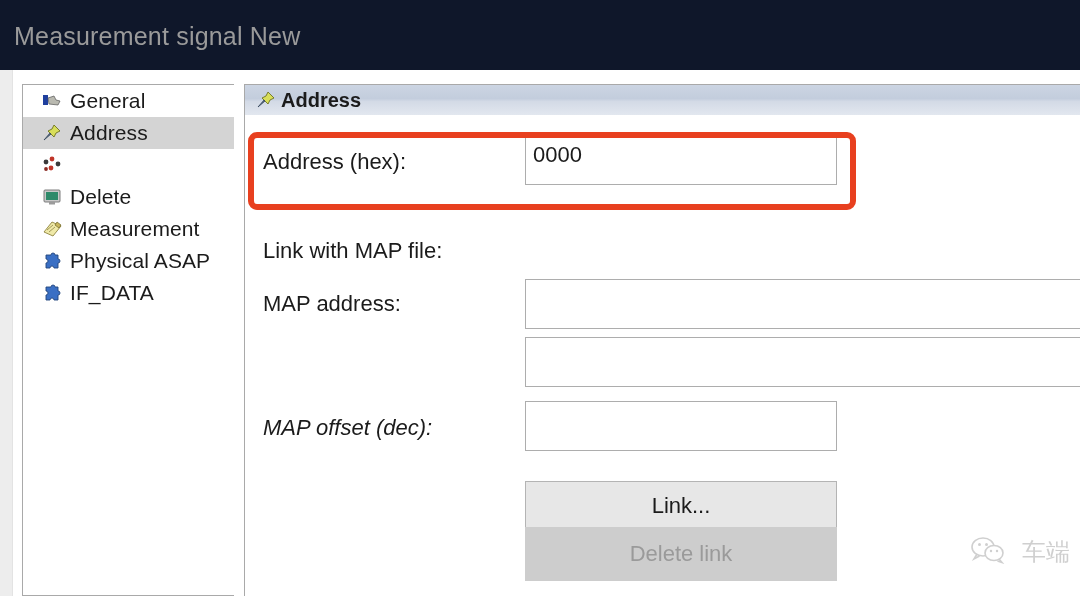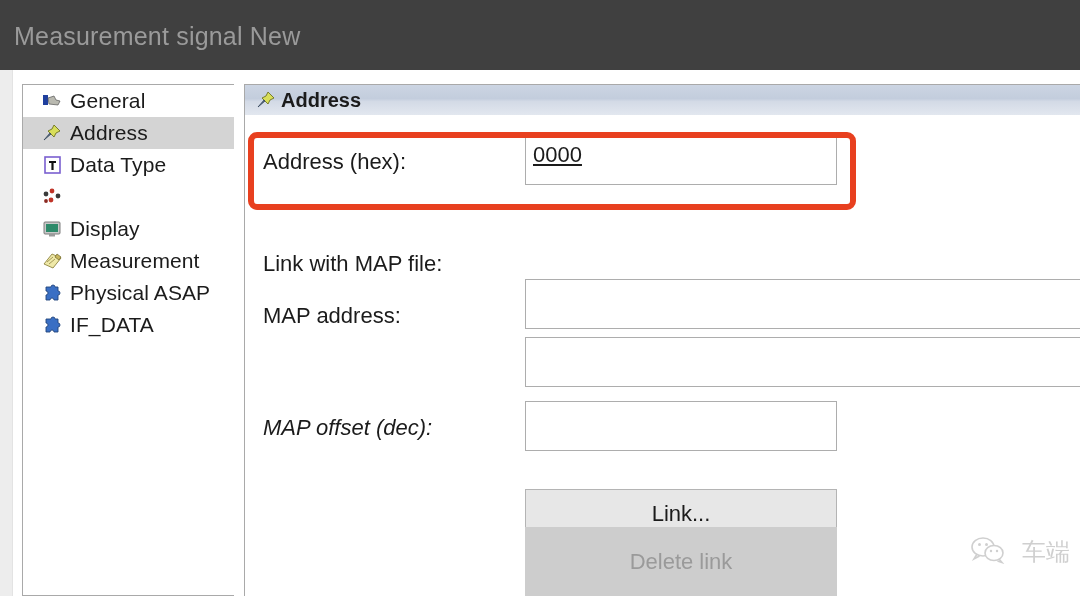--- a/index.html
+++ b/index.html
@@ -3,21 +3,21 @@
 <meta charset="utf-8">
 <style>
   html,body{margin:0;padding:0;}
   body{
     width:1080px;height:596px;
     background:#ffffff;
     font-family:"Liberation Sans","DejaVu Sans",sans-serif;
     overflow:hidden;
     position:relative;
   }
-  .screen{position:absolute;inset:0;background:#404040;}
+  .screen{position:absolute;inset:0;background:#0f172a;}
 
   
   .title{
     position:absolute;left:14px;top:22px;
     font-size:25px;color:#9a9a9a;letter-spacing:.2px;
     white-space:nowrap;
   }
 
   
   .winbody{
@@ -87,21 +87,20 @@
   .fld{
     position:absolute;
     background:#ffffff;
     border:1px solid #adadad;
     box-sizing:border-box;
     font-size:22px;color:#1b1b1b;
     padding:3px 7px 0 7px;
     line-height:1.25;
     overflow:hidden;
     white-space:nowrap;
-    text-decoration:underline;
   }
   .btn{
     position:absolute;
     box-sizing:border-box;
     display:flex;align-items:center;justify-content:center;
     font-size:22px;
     cursor:default;
     user-select:none;
   }
   .btn.enabled{background:#e7e7e7;border:1px solid #b4b4b4;color:#1b1b1b;}
@@ -154,29 +153,20 @@
       <div class="side-item selected">
         <span class="side-ico">
           <svg class="ic" viewBox="0 0 22 20">
             <path d="M13 2 L19 8 L15 10 L13 14 L7 8 L11 6 Z" fill="#d8de5a" stroke="#6d7320" stroke-width="0.9"></path>
             <path d="M9 10 L3 17 L10 11 Z" fill="#5b6f86" stroke="#33455a" stroke-width="0.8"></path>
           </svg>
         </span>
         <span class="side-label">Address</span>
       </div>
 
-      <div class="side-item">
-        <span class="side-ico">
-          <svg class="ic" viewBox="0 0 22 20">
-            <rect x="4" y="2" width="15" height="16" fill="#ffffff" stroke="#7a5fd0" stroke-width="1.6"></rect>
-            <path d="M8 6 h7 v2 h-2.4 v7 h-2.2 v-7 H8 Z" fill="#111"></path>
-          </svg>
-        </span>
-        <span class="side-label">Data Type</span>
-      </div>
 
       <div class="side-item">
         <span class="side-ico">
           <svg class="ic" viewBox="0 0 22 20">
             <circle cx="5" cy="7" r="2.4" fill="#3a3a3a"></circle>
             <circle cx="11" cy="4" r="2.4" fill="#c03428"></circle>
             <circle cx="17" cy="9" r="2.4" fill="#3a3a3a"></circle>
             <circle cx="10" cy="13" r="2.4" fill="#c03428"></circle>
             <circle cx="5" cy="14" r="1.9" fill="#8a2a22"></circle>
           </svg>
@@ -184,21 +174,21 @@
       </div>
 
       <div class="side-item">
         <span class="side-ico">
           <svg class="ic" viewBox="0 0 22 20">
             <rect x="3" y="3" width="16" height="12" rx="1" fill="#c9c9c9" stroke="#6f6f6f" stroke-width="0.9"></rect>
             <rect x="5" y="5" width="12" height="8" fill="#2e8a6a"></rect>
             <rect x="8" y="15" width="6" height="2.5" fill="#9b9b9b"></rect>
           </svg>
         </span>
-        <span class="side-label">Display</span>
+        <span class="side-label">Delete</span>
       </div>
 
       <div class="side-item">
         <span class="side-ico">
           <svg class="ic" viewBox="0 0 22 20">
             <path d="M3 13 L11 3 L20 7 L12 17 Z" fill="#efe9a8" stroke="#8e8540" stroke-width="0.9"></path>
             <path d="M6 11 L12 6 M8 13 L14 8" stroke="#9b9050" stroke-width="0.9"></path>
             <path d="M16 3 L20 6 L18 9 L14 6 Z" fill="#c9b75e" stroke="#6d6428" stroke-width="0.7"></path>
           </svg>
         </span>
@@ -235,31 +225,31 @@
           </svg>
         </span>
         <span class="hdr-txt">Address</span>
       </div>
 
       <div class="form">
 
         <div class="flabel" style="top:34px;">Address (hex):</div>
         <div class="fld" style="left:280px;top:22px;width:312px;height:48px;" placeholder="">0000</div>
 
-        <div class="flabel" style="top:136px;text-align:right;">Link with MAP file:</div>
-
-        <div class="flabel" style="top:188px;text-align:right;">MAP address:</div>
+        <div class="flabel" style="top:123px;text-align:right;">Link with MAP file:</div>
+
+        <div class="flabel" style="top:176px;text-align:right;">MAP address:</div>
         <div class="fld" style="left:280px;top:164px;width:620px;height:50px;" placeholder=""></div>
         <div class="fld" style="left:280px;top:222px;width:620px;height:50px;"></div>
 
         <div class="flabel" style="top:300px;font-style:italic;">MAP offset (dec):</div>
         <div class="fld" style="left:280px;top:286px;width:312px;height:50px;" placeholder=""></div>
 
-        <div class="btn enabled" style="left:280px;top:374px;width:312px;height:50px;">Link...</div>
-        <div class="btn disabled" style="left:280px;top:412px;width:312px;height:70px;">Delete link</div>
+        <div class="btn enabled" style="left:280px;top:366px;width:312px;height:50px;">Link...</div>
+        <div class="btn disabled" style="left:280px;top:412px;width:312px;height:54px;">Delete link</div>
 
       </div>
     </div>
 
     <div class="annot" style="left:248px;top:62px;width:608px;height:78px;"></div>
 
   </div>
 
   <div class="watermark">
     <span>

